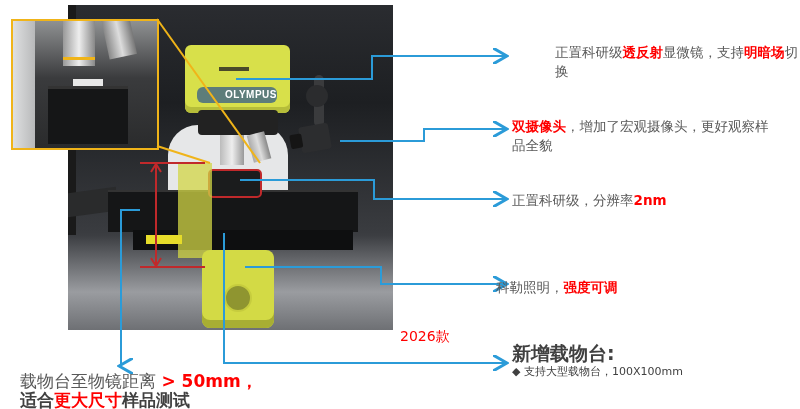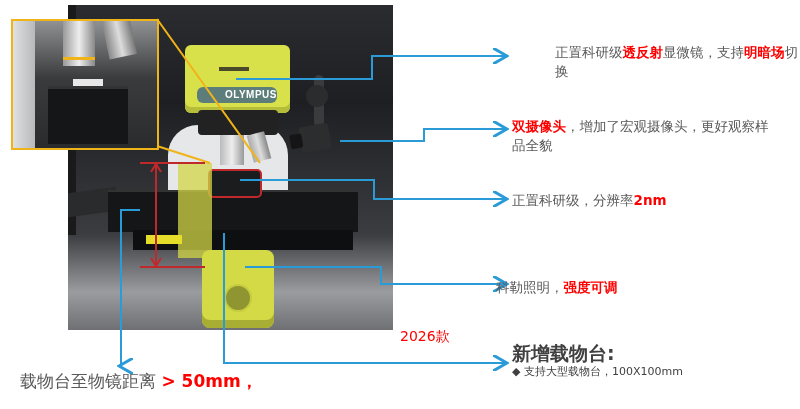--- a/index.html
+++ b/index.html
@@ -138,13 +138,14 @@
   <span>科勒照明，</span><span class="red">强度可调</span>
 </div>
 
 <div class="txt t5">
   <div class="h">新增载物台:</div>
   <div class="li"><span>◆</span> <span>支持大型载物台，100X100mm</span></div>
 </div>
 
 <div class="txt t6">
   <div><span>载物台至物镜距离 </span><span class="red">&gt; 50mm，</span></div>
+  <div><span class="b">适合</span><span class="red">更大尺寸</span><span class="b">样品测试</span></div>
 </div>
 
 </body></html>

